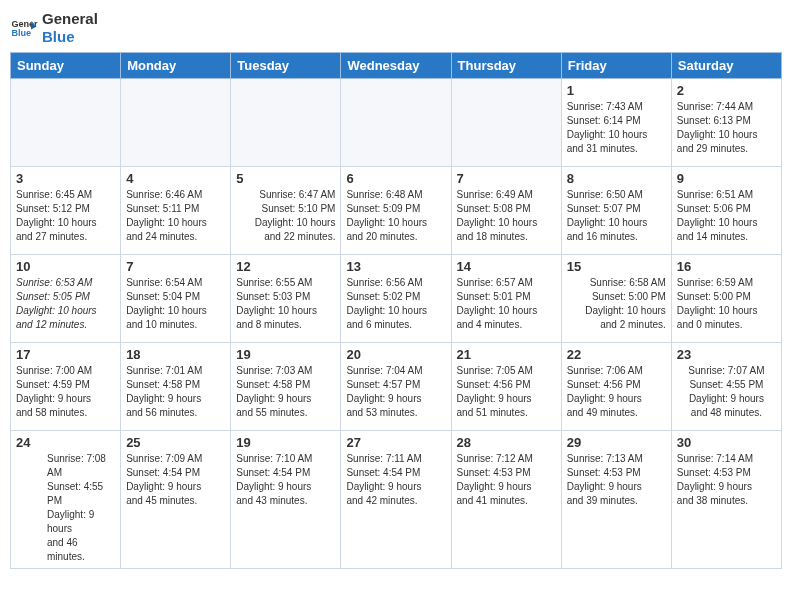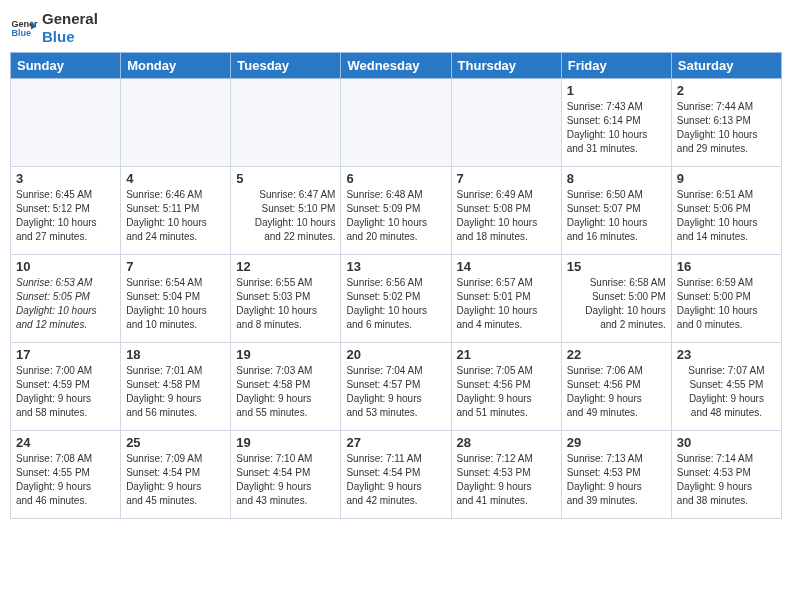--- a/index.html
+++ b/index.html
@@ -278,21 +278,21 @@
           <div class="day-number">23</div>
           <div class="day-info" style="white-space: pre-line; text-align: center;">Sunrise: 7:07 AM
 Sunset: 4:55 PM
 Daylight: 9 hours
 and 48 minutes.</div>
         </td>
       </tr>
       <tr>
         <td>
           <div class="day-number">24</div>
-          <div class="day-info" style="white-space: pre-line;">Sunrise: 7:08 AM
+          <div class="day-info" style="white-space: pre-line; margin-left: 31px;">Sunrise: 7:08 AM
 Sunset: 4:55 PM
 Daylight: 9 hours
 and 46 minutes.</div>
         </td>
         <td>
           <div class="day-number">25</div>
           <div class="day-info" style="white-space: pre-line;">Sunrise: 7:09 AM
 Sunset: 4:54 PM
 Daylight: 9 hours
 and 45 minutes.</div>

